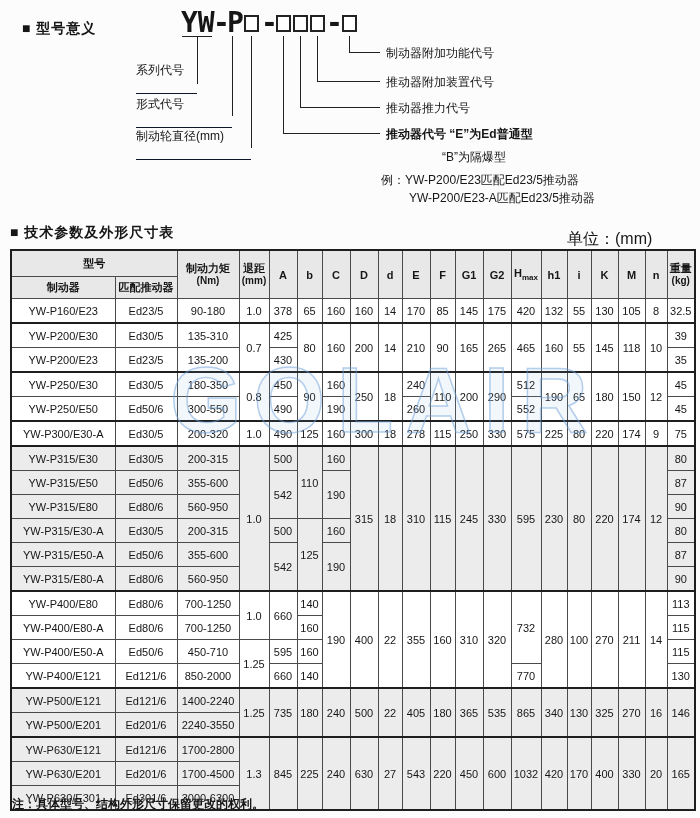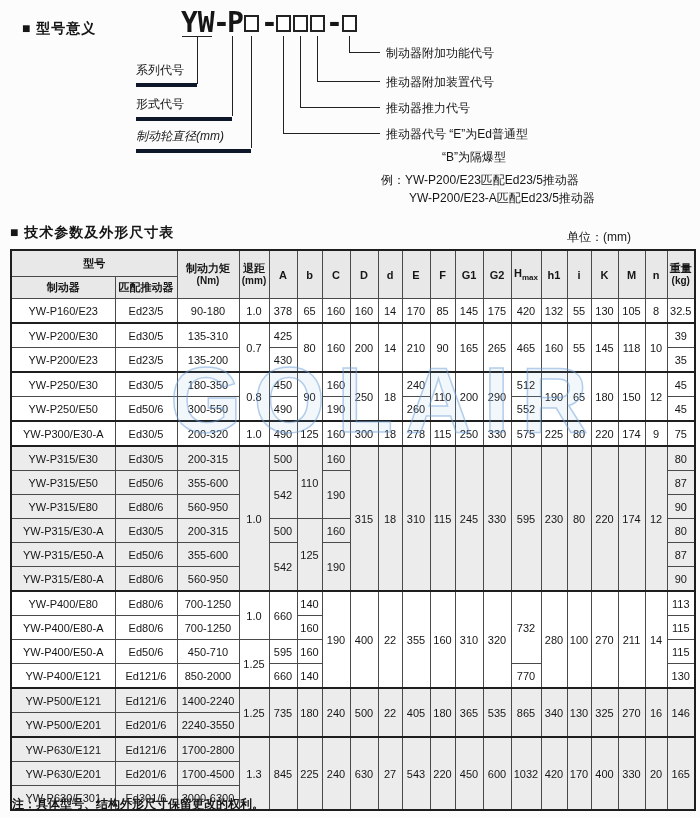--- a/index.html
+++ b/index.html
@@ -10,24 +10,24 @@
   }
   .abs{position:absolute;}
   .sec-title{font-size:14px;font-weight:bold;letter-spacing:1px;}
   
   #diagram{position:absolute;left:6px;top:0;width:700px;height:215px;}
   .code-txt{font-family:"DejaVu Sans Mono","Liberation Mono",monospace;font-weight:bold;font-size:28px;line-height:26px;}
   .code-box{width:15px;height:17px;border:2px solid #222;display:inline-block;box-sizing:border-box;background:#fff;}
   .vline{width:1px;background:#222;}
   .hline{height:1px;background:#222;}
   .dg-label{font-size:12px;white-space:nowrap;}
-  .dg-left{border-bottom:4px solid #0f172a;padding-bottom:4px;}
+  .dg-left{border-bottom:1px solid #0f172a;padding-bottom:14px;}
   .dg-example{font-size:12px;white-space:nowrap;}
   
-  .unit{font-size:12px;}
+  .unit{font-size:16px;}
   table{border-collapse:collapse;table-layout:fixed;width:682px;border:2px solid #1e1e1e;background:#a21caf;}
   th,td{
     border:1px solid #4a4a4a;text-align:center;vertical-align:middle;
     font-size:11px;padding:0 1px;overflow:hidden;white-space:nowrap;
   }
   thead tr:first-child th{height:25px;}
   thead tr:last-child th{height:21px;}
   th{background:#e8e8e8;font-weight:bold;}
   th .l2{font-size:10px;font-weight:bold;line-height:1.15;}
   th .l1{line-height:1.15;}
@@ -69,26 +69,26 @@
   <div class="abs vline" style="left:294px;top:36px;height:71px;"></div>
   <div class="abs vline" style="left:311px;top:36px;height:45px;"></div>
   <div class="abs vline" style="left:343px;top:36px;height:16px;"></div>
   <div class="abs hline" style="left:343px;top:52px;width:31px;"></div>
   <div class="abs hline" style="left:311px;top:81px;width:63px;"></div>
   <div class="abs hline" style="left:294px;top:107px;width:80px;"></div>
   <div class="abs hline" style="left:277px;top:133px;width:97px;"></div>
 
   <div class="abs dg-label dg-left" style="left:130px;top:62px;width:61px;">系列代号</div>
   <div class="abs dg-label dg-left" style="left:130px;top:96px;width:96px;">形式代号</div>
-  <div class="abs dg-label dg-left" style="left:130px;top:128px;width:115px;font-style:italic;">制动轮直径(mm)</div>
+  <div class="abs dg-label dg-left" style="left:130px;top:128px;width:115px;">制动轮直径(mm)</div>
 
   <div class="abs dg-label" style="left:380px;top:45px;">制动器附加功能代号</div>
   <div class="abs dg-label" style="left:380px;top:74px;">推动器附加装置代号</div>
   <div class="abs dg-label" style="left:380px;top:100px;">推动器推力代号</div>
-  <div class="abs dg-label" style="left:380px;top:126px;">推动器代号 “E”为Ed普通型</div>
+  <div class="abs dg-label" style="left:380px;top:126px;font-weight:bold;">推动器代号 “E”为Ed普通型</div>
   <div class="abs dg-label" style="left:392px;top:149px;margin-left:44px;">“B”为隔爆型</div>
 
   <div class="abs dg-example" style="left:375px;top:172px;">例：YW-P200/E23匹配Ed23/5推动器</div>
   <div class="abs dg-example" style="left:403px;top:190px;">YW-P200/E23-A匹配Ed23/5推动器</div>
 </div>
 
 <div class="abs sec-title" style="left:10px;top:224px;">■ 技术参数及外形尺寸表</div>
 <div class="abs unit" style="left:567px;top:229px;">单位：(mm)</div>
 
 <div class="abs" style="left:10px;top:249px;">

